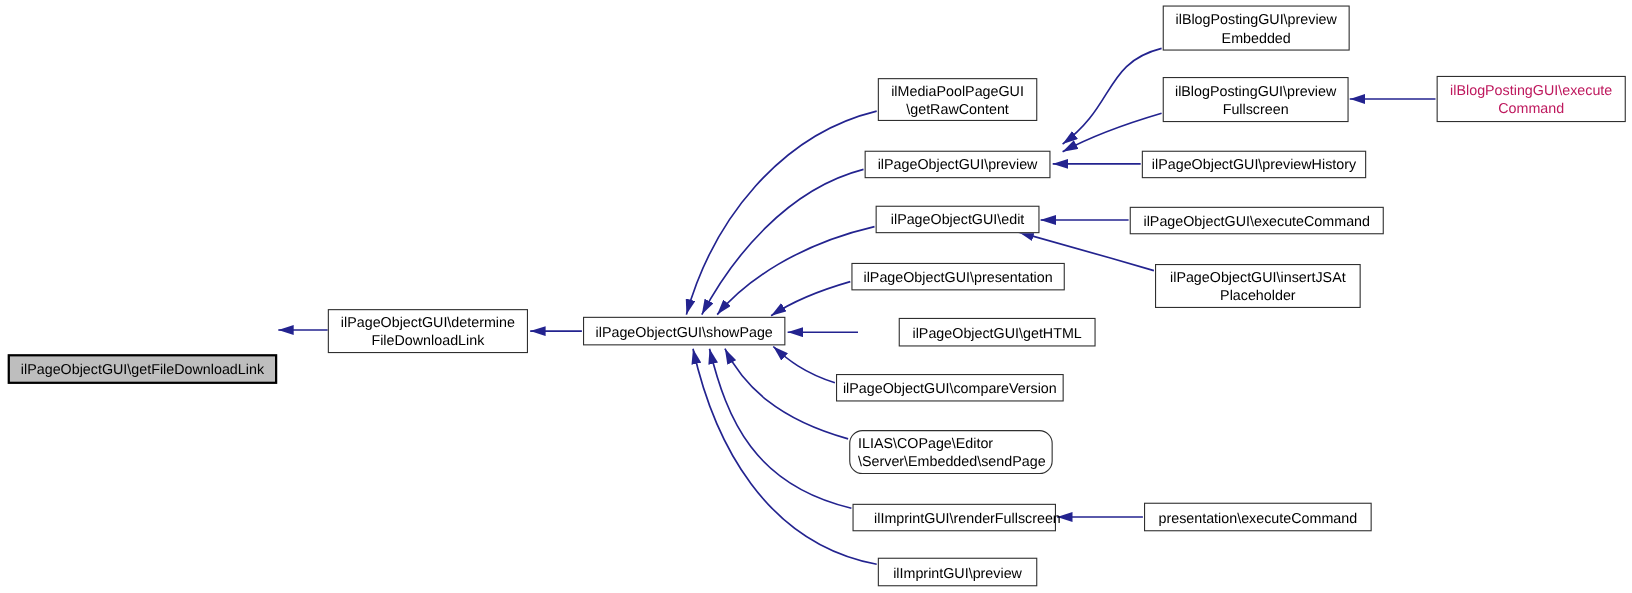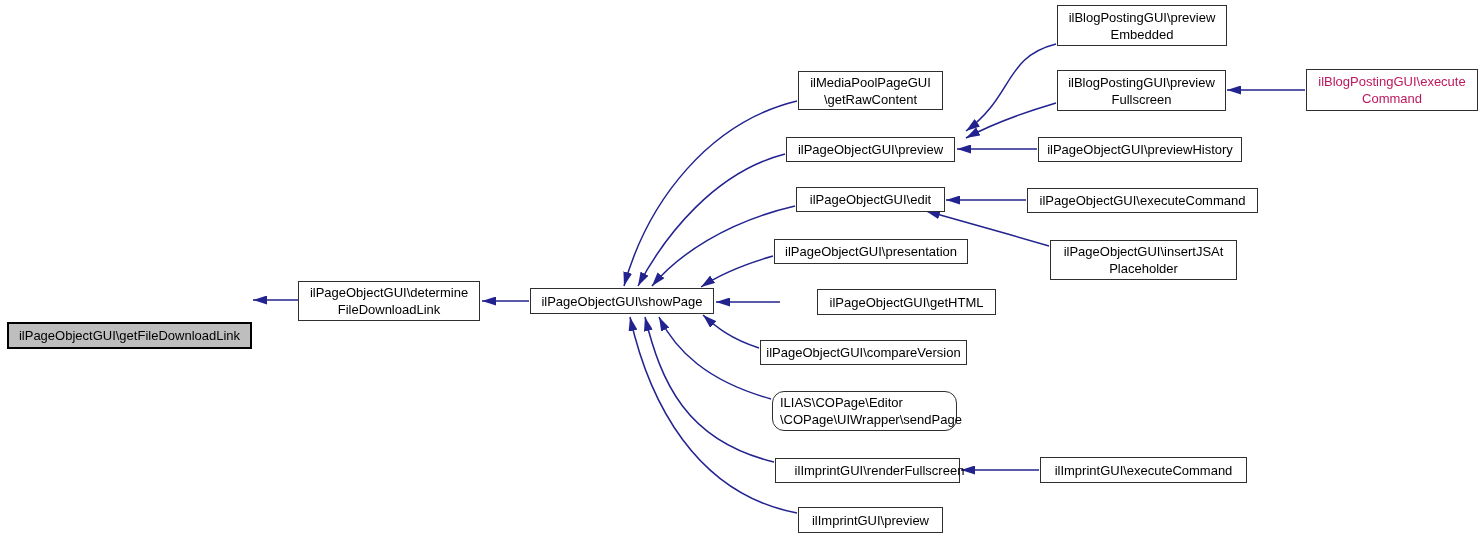--- a/index.html
+++ b/index.html
@@ -95,21 +95,21 @@
       <span>ilPageObjectGUI\presentation</span>
     </div>
     <div class="node" style="left: 781px; top: 289px; width: 179px; height: 26px; border-color: rgb(47, 47, 47); background: rgb(255, 255, 255); color: rgb(0, 0, 0); margin-left: 36px;">
       <span>ilPageObjectGUI\getHTML</span>
     </div>
     <div class="node" style="left: 760px; top: 340px; width: 207px; height: 25px; border-color: rgb(47, 47, 47); background: rgb(255, 255, 255); color: rgb(0, 0, 0);">
       <span>ilPageObjectGUI\compareVersion</span>
     </div>
     <div class="node left-align" style="left: 772px; top: 391px; width: 185px; height: 40px; border-color: rgb(47, 47, 47); background: rgb(255, 255, 255); color: rgb(0, 0, 0);">
       <span>ILIAS\COPage\Editor</span>
-      <span>\COPage\UIWrapper\sendPage</span>
+      <span>\Server\Embedded\sendPage</span>
     </div>
     <div class="node" style="left: 775px; top: 458px; width: 185px; height: 25px; border-color: rgb(47, 47, 47); background: rgb(255, 255, 255); color: rgb(0, 0, 0); padding-left: 24px;">
       <span>ilImprintGUI\renderFullscreen</span>
     </div>
     <div class="node" style="left: 798px; top: 507px; width: 145px; height: 26px; border-color: rgb(47, 47, 47); background: rgb(255, 255, 255); color: rgb(0, 0, 0);">
       <span>ilImprintGUI\preview</span>
     </div>
     <div class="node" style="left: 1057px; top: 5px; width: 170px; height: 41px; border-color: rgb(47, 47, 47); background: rgb(255, 255, 255); color: rgb(0, 0, 0);">
       <span>ilBlogPostingGUI\preview</span>
       <span>Embedded</span>
@@ -122,19 +122,19 @@
       <span>ilPageObjectGUI\previewHistory</span>
     </div>
     <div class="node" style="left: 1027px; top: 188px; width: 231px; height: 25px; border-color: rgb(47, 47, 47); background: rgb(255, 255, 255); color: rgb(0, 0, 0);">
       <span>ilPageObjectGUI\executeCommand</span>
     </div>
     <div class="node" style="left: 1050px; top: 240px; width: 187px; height: 40px; border-color: rgb(47, 47, 47); background: rgb(255, 255, 255); color: rgb(0, 0, 0);">
       <span>ilPageObjectGUI\insertJSAt</span>
       <span>Placeholder</span>
     </div>
     <div class="node" style="left: 1040px; top: 457px; width: 207px; height: 26px; border-color: rgb(47, 47, 47); background: rgb(255, 255, 255); color: rgb(0, 0, 0);">
-      <span>ilImprintGUI\executeCommand</span>
+      <span>presentation\executeCommand</span>
     </div>
     <div class="node" style="left: 1306px; top: 69px; width: 172px; height: 42px; border-color: rgb(47, 47, 47); background: rgb(255, 255, 255); color: #be185d;">
       <span>ilBlogPostingGUI\execute</span>
       <span>Command</span>
     </div>
   </div>
 
 </body></html>

